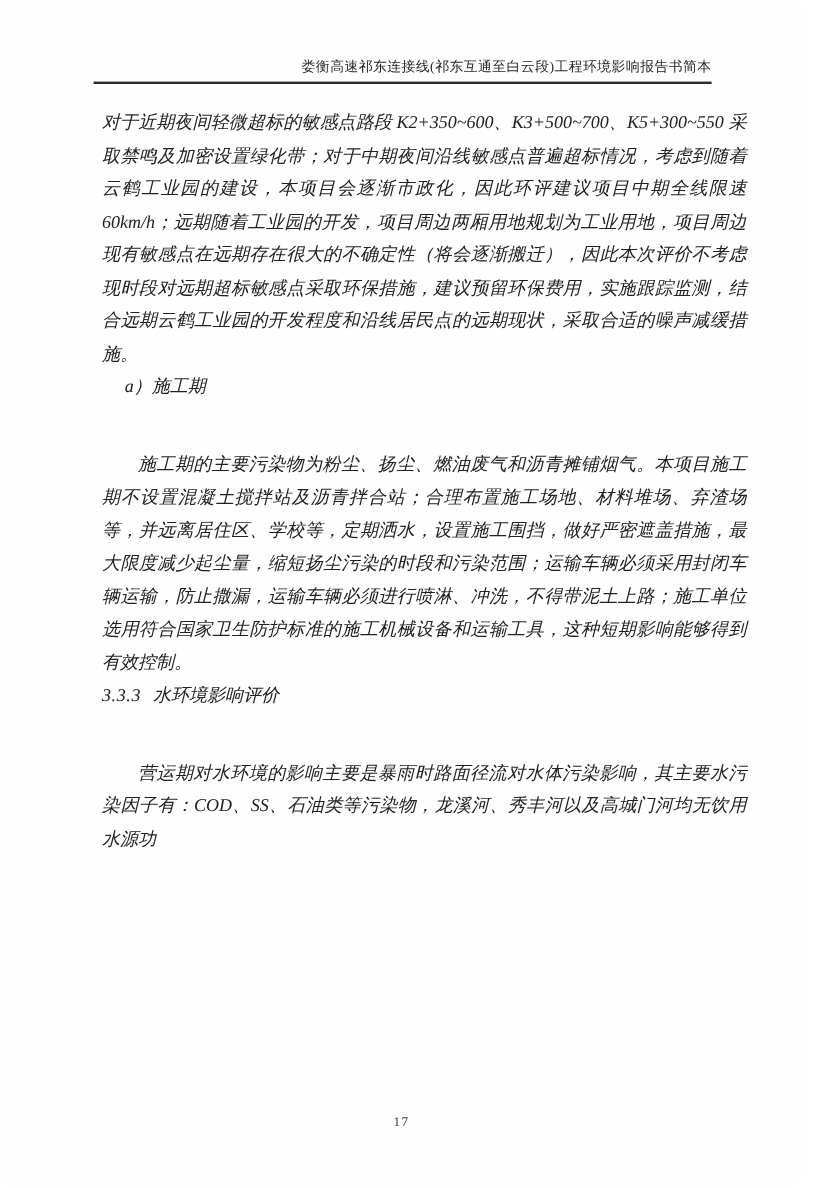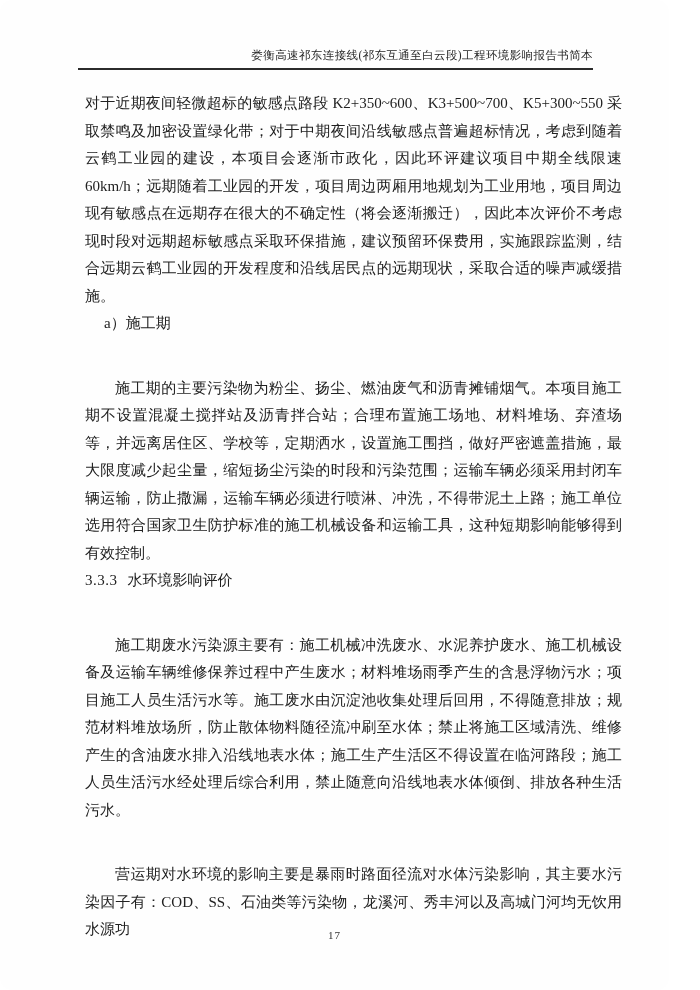--- a/index.html
+++ b/index.html
@@ -38,20 +38,21 @@
     left: 85px;
     width: 537px;
     font-size: 15px;
     line-height: 27.5px;
     text-align: justify;
   }
   .content p, .content h3 {
     margin: 0;
     padding: 0;
     font-weight: normal;
+    font-style: italic;
   }
   .para.indent { text-indent: 30px; margin-top: 37px; }
   .subheading { text-indent: 19px; }
   .heading {
     font-size: 15px;
     text-align: left;
   }
   .heading .h-num {
     margin-right: 10px;
     letter-spacing: 0.5px;
@@ -75,20 +76,19 @@
 <div class="page">
   <div class="header">
     <div class="header-text">娄衡高速祁东连接线(祁东互通至白云段)工程环境影响报告书简本</div>
   </div>
 
   <div class="content" id="doc-content">
       <p class="para">对于近期夜间轻微超标的敏感点路段 K2+350~600、K3+500~700、K5+300~550 采取禁鸣及加密设置绿化带；对于中期夜间沿线敏感点普遍超标情况，考虑到随着云鹤工业园的建设，本项目会逐渐市政化，因此环评建议项目中期全线限速 60km/h；远期随着工业园的开发，项目周边两厢用地规划为工业用地，项目周边现有敏感点在远期存在很大的不确定性（将会逐渐搬迁），因此本次评价不考虑现时段对远期超标敏感点采取环保措施，建议预留环保费用，实施跟踪监测，结合远期云鹤工业园的开发程度和沿线居民点的远期现状，采取合适的噪声减缓措施。</p>
       <p class="subheading">a）施工期</p>
       <p class="para indent">施工期的主要污染物为粉尘、扬尘、燃油废气和沥青摊铺烟气。本项目施工期不设置混凝土搅拌站及沥青拌合站；合理布置施工场地、材料堆场、弃渣场等，并远离居住区、学校等，定期洒水，设置施工围挡，做好严密遮盖措施，最大限度减少起尘量，缩短扬尘污染的时段和污染范围；运输车辆必须采用封闭车辆运输，防止撒漏，运输车辆必须进行喷淋、冲洗，不得带泥土上路；施工单位选用符合国家卫生防护标准的施工机械设备和运输工具，这种短期影响能够得到有效控制。</p>
       <h3 class="heading"><span class="h-num">3.3.3</span><span class="h-title">水环境影响评价</span></h3>
-      <p class="para indent">施工期废水污染源主要有：施工机械冲洗废水、水泥养护废水、施工机械设备及运输车辆维修保养过程中产生废水；材料堆场雨季产生的含悬浮物污水；项目施工人员生活污水等。施工废水由沉淀池收集处理后回用，不得随意排放；规范材料堆放场所，防止散体物料随径流冲刷至水体；禁止将施工区域清洗、维修产生的含油废水排入沿线地表水体；施工生产生活区不得设置在临河路段；施工人员生活污水经处理后综合利用，禁止随意向沿线地表水体倾倒、排放各种生活污水。</p>
       <p class="para indent">营运期对水环境的影响主要是暴雨时路面径流对水体污染影响，其主要水污染因子有：COD、SS、石油类等污染物，龙溪河、秀丰河以及高城门河均无饮用水源功</p>
     </div>
 
   <div class="footer">
     <span class="page-num">17</span>
   </div>
 </div>
 
 </body></html>

